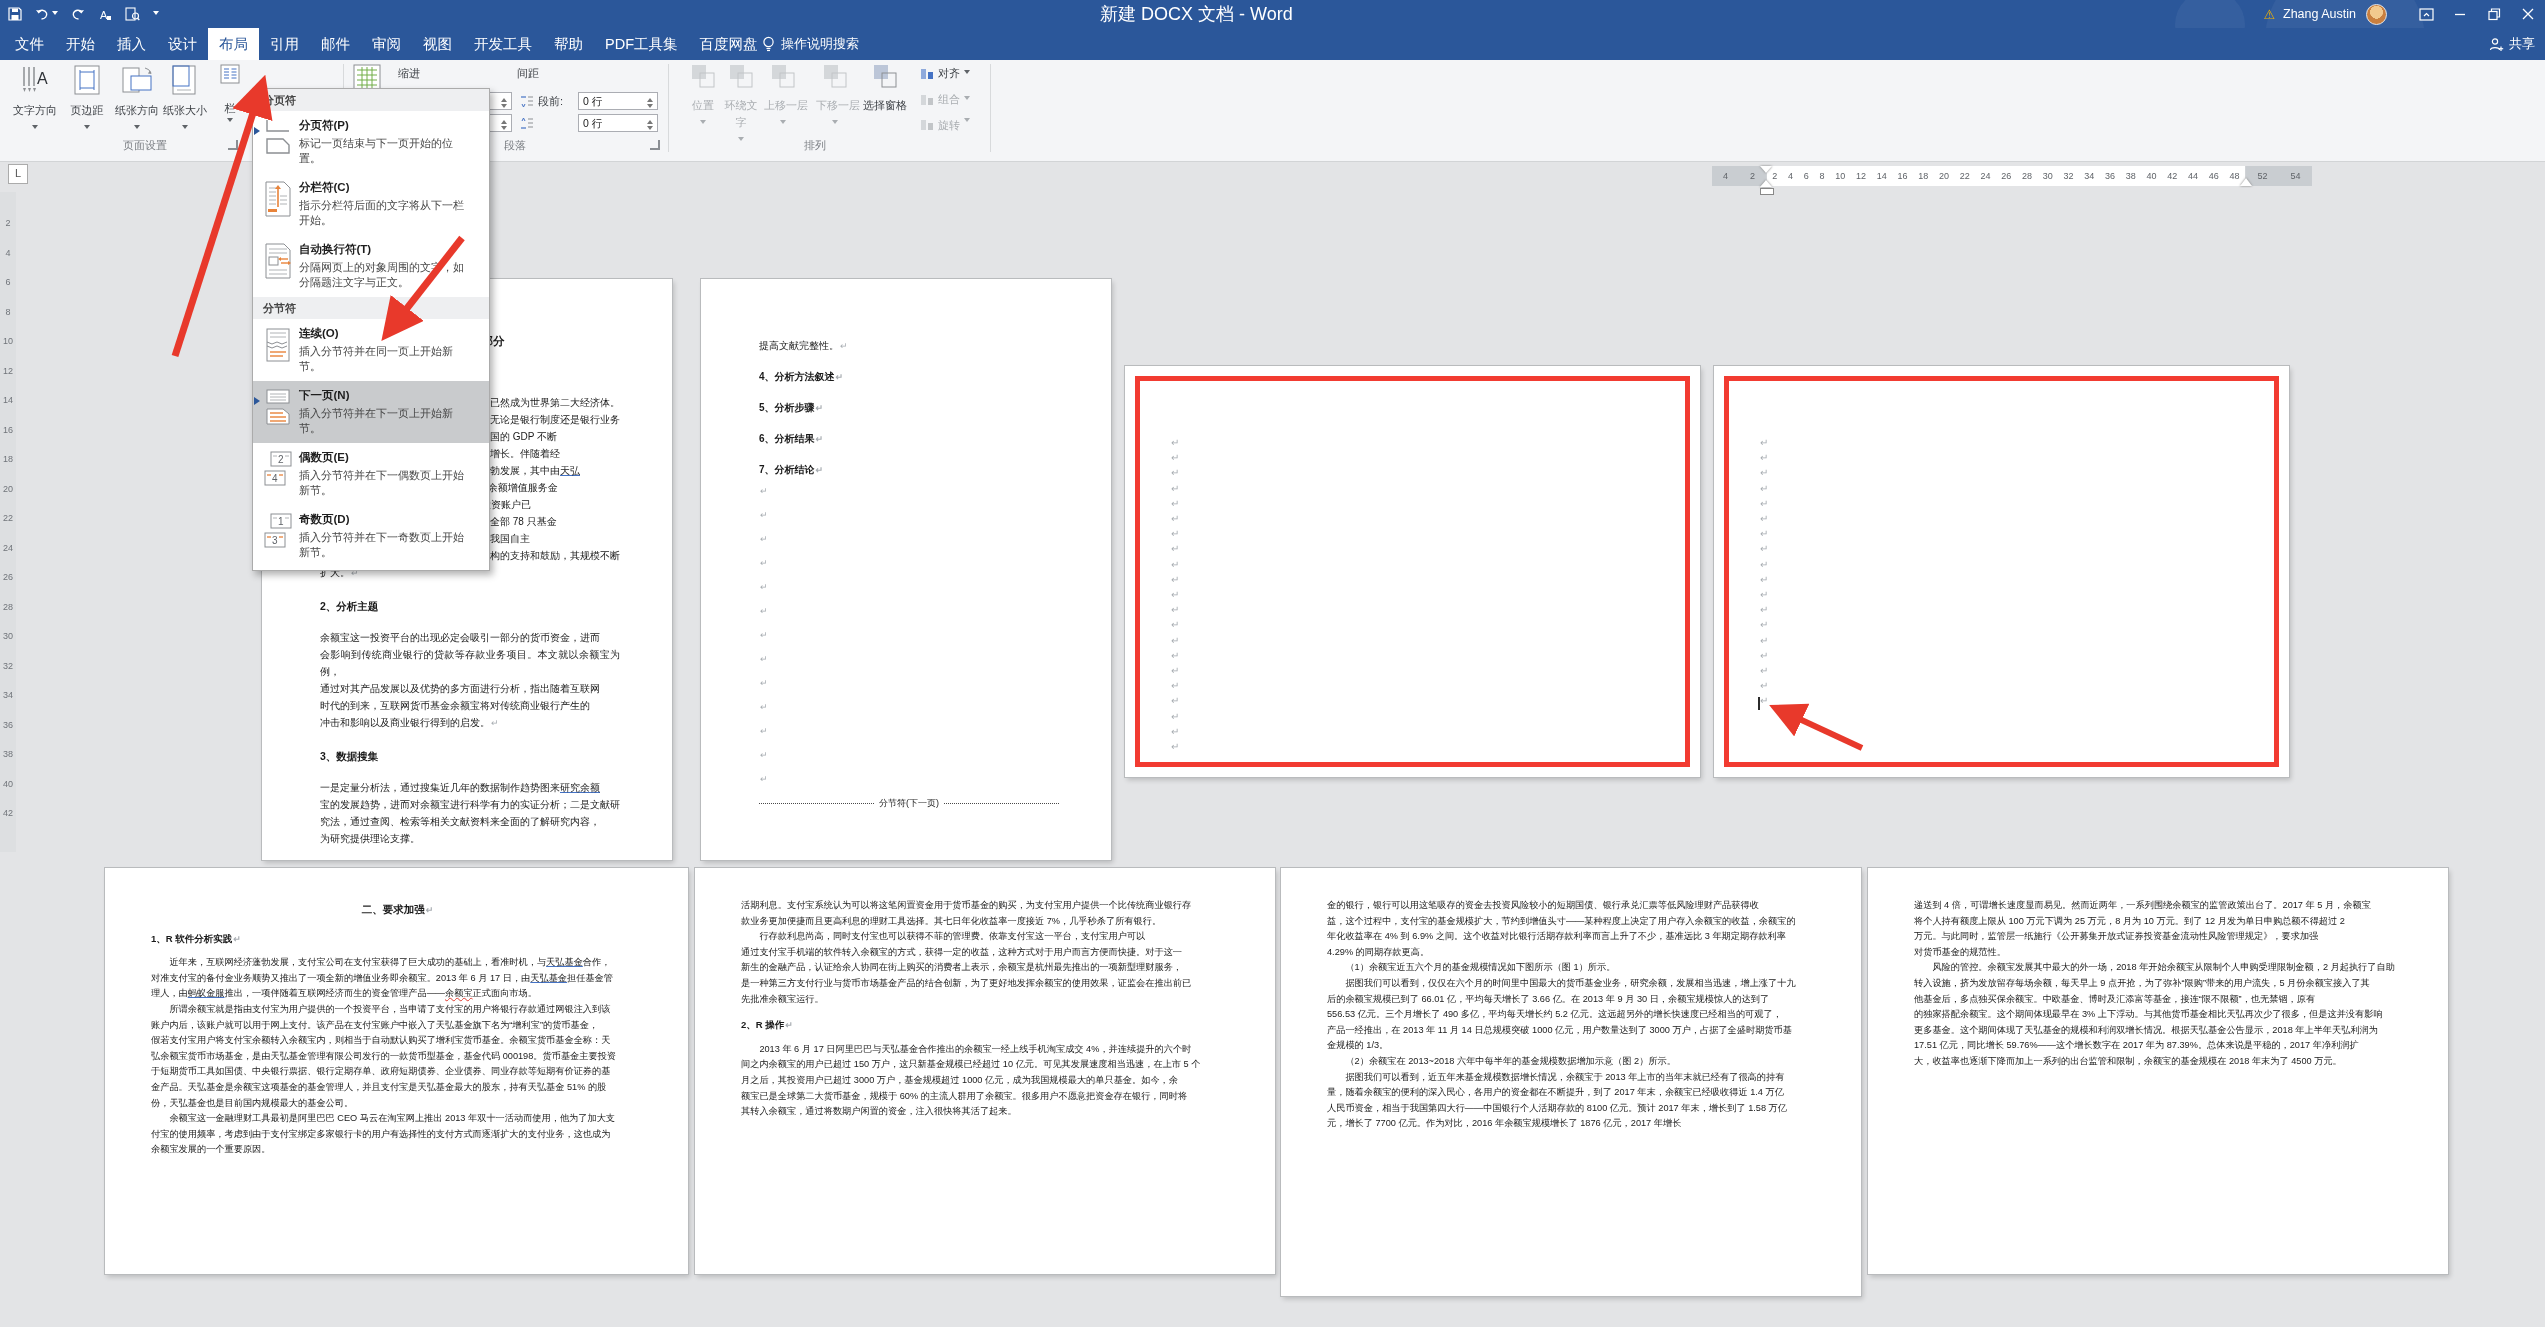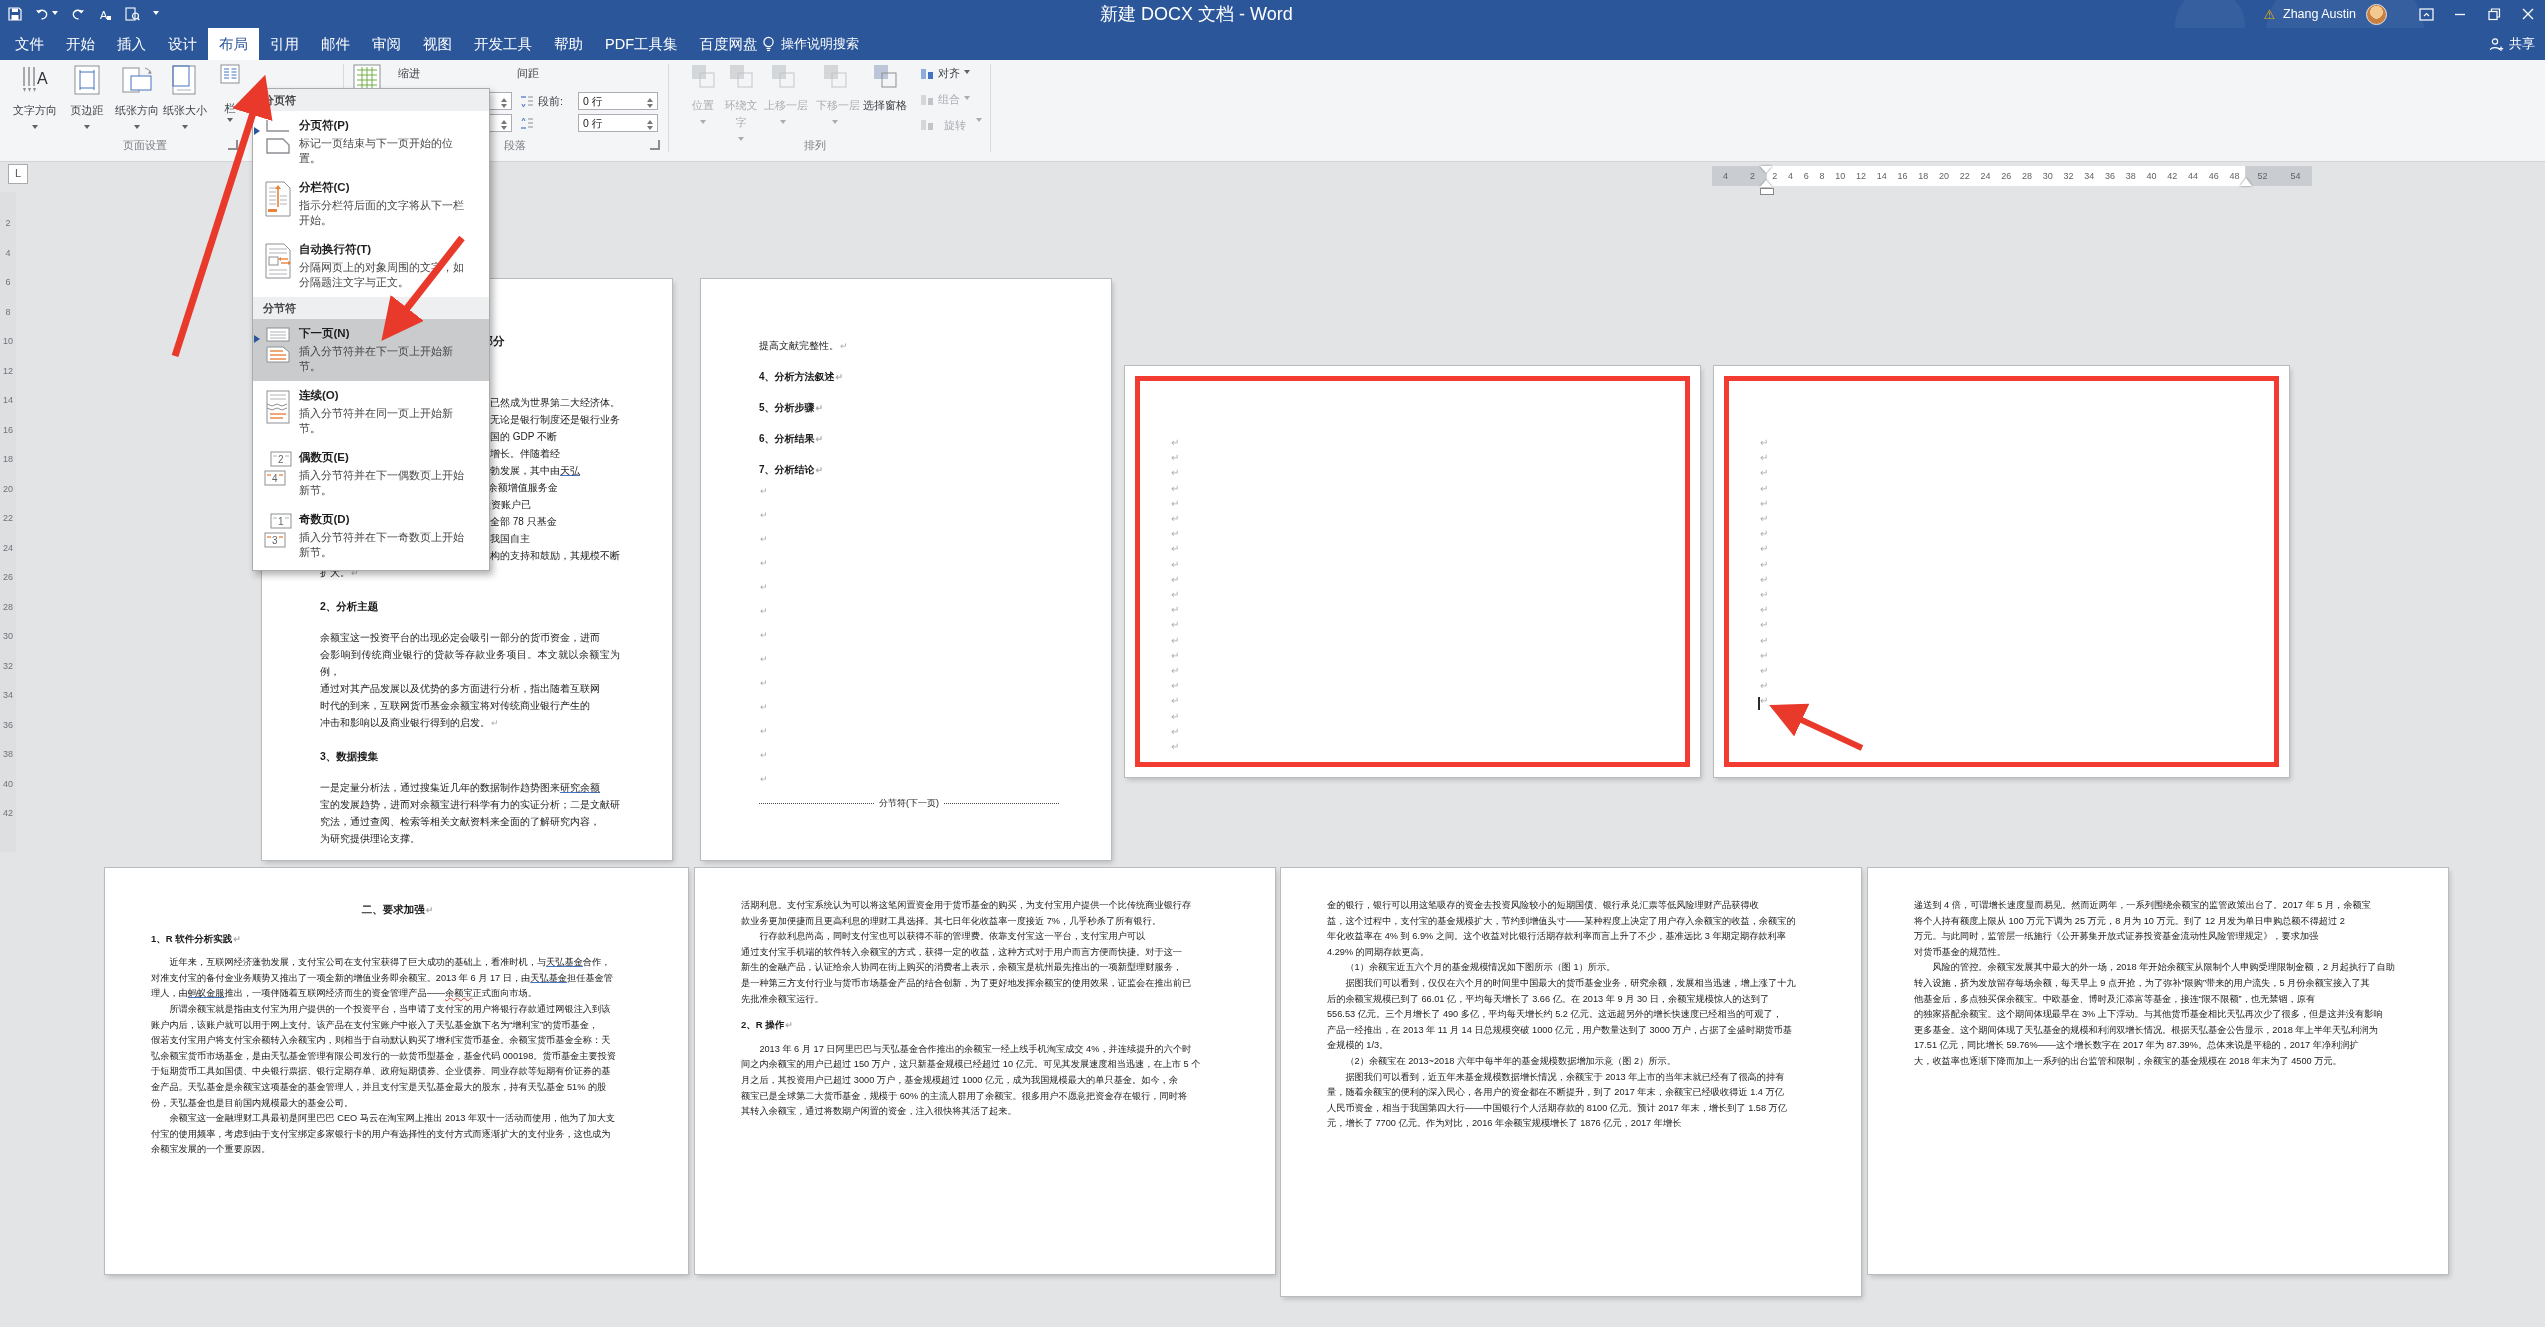--- a/index.html
+++ b/index.html
@@ -353,21 +353,21 @@
           <span class="caret"></span>
         </div>
         <div class="abs" style="left: 920px; top: 32px; display: flex; align-items: center; gap: 4px;">
           <svg width="14" height="14" viewBox="0 0 14 14">
             <rect x="1" y="2" width="5" height="10" fill="#D4D7DA"></rect>
             <rect x="8" y="5" width="5" height="7" fill="#C2C5C8"></rect>
           </svg>
           <span style="font-size: 11px; color: rgb(169, 173, 177);">组合</span>
           <span class="caret" style="border-top-color: rgb(169, 173, 177);"></span>
         </div>
-        <div class="abs" style="left: 920px; top: 58px; display: flex; gap: 10px;">
+        <div class="abs" style="left: 920px; top: 58px; display: flex; gap: 4px;">
           <svg width="14" height="14" viewBox="0 0 14 14">
             <rect x="1" y="2" width="5" height="10" fill="#D4D7DA"></rect>
             <rect x="8" y="5" width="5" height="7" fill="#C2C5C8"></rect>
           </svg>
           <span style="font-size: 11px; color: rgb(169, 173, 177);">旋转</span>
           <span class="caret" style="border-top-color: rgb(169, 173, 177);"></span>
         </div>
       </div>
     <div class="grplabel" style="left:780px;top:78px;width:70px;">排列</div>
     <div class="vsep" style="left:990px;top:4px;height:88px;"></div>
@@ -672,58 +672,58 @@
             </g>
             <path d="M18 14 l-3 2 l3 2 z" fill="#E8833A"></path>
             <path d="M25 18 l3 2 l-3 2 z" fill="#E8833A"></path>
           </svg></span>
         <span class="tx">
           <div class="t">自动换行符(T)</div>
           <div class="d">分隔网页上的对象周围的文字，如分隔题注文字与正文。</div>
         </span>
       </div>
       <div class="menu-h">分节符</div>
+      <div class="mi">
+        <span class="ic"><svg width="30" height="36" viewBox="0 0 30 36">
+            <rect x="4" y="2" width="22" height="32" fill="#fff" stroke="#8C8F93"></rect>
+            <g stroke="#B0B3B6">
+              <line x1="7" y1="6" x2="23" y2="6"></line>
+              <line x1="7" y1="10" x2="23" y2="10"></line>
+            </g>
+            <path d="M4 15 l5 2 l5 -2 l5 2 l5 -2" fill="none" stroke="#8C8F93"></path>
+            <path d="M4 19 l5 2 l5 -2 l5 2 l5 -2" fill="none" stroke="#8C8F93"></path>
+            <g stroke="#E8833A" stroke-width="1.4">
+              <line x1="7" y1="25" x2="23" y2="25"></line>
+              <line x1="7" y1="29" x2="20" y2="29"></line>
+            </g>
+          </svg></span>
+        <span class="tx">
+          <div class="t">连续(O)</div>
+          <div class="d">插入分节符并在同一页上开始新节。</div>
+        </span>
+      </div>
       <div class="mi sel">
         <span class="mk"></span>
         <span class="ic"><svg width="30" height="36" viewBox="0 0 30 36">
             <rect x="4" y="1" width="22" height="13" fill="#fff" stroke="#8C8F93"></rect>
             <g stroke="#B0B3B6">
               <line x1="7" y1="5" x2="23" y2="5"></line>
               <line x1="7" y1="8" x2="23" y2="8"></line>
               <line x1="7" y1="11" x2="23" y2="11"></line>
             </g>
             <path d="M4 20 h16 l6 5 v10 h-22 z" fill="#fff" stroke="#8C8F93"></path>
             <g stroke="#E8833A" stroke-width="1.4">
               <line x1="7" y1="24" x2="20" y2="24"></line>
               <line x1="7" y1="28" x2="23" y2="28"></line>
               <line x1="7" y1="32" x2="23" y2="32"></line>
             </g>
           </svg></span>
         <span class="tx">
           <div class="t">下一页(N)</div>
           <div class="d">插入分节符并在下一页上开始新节。</div>
-        </span>
-      </div>
-      <div class="mi">
-        <span class="ic"><svg width="30" height="36" viewBox="0 0 30 36">
-            <rect x="4" y="2" width="22" height="32" fill="#fff" stroke="#8C8F93"></rect>
-            <g stroke="#B0B3B6">
-              <line x1="7" y1="6" x2="23" y2="6"></line>
-              <line x1="7" y1="10" x2="23" y2="10"></line>
-            </g>
-            <path d="M4 15 l5 2 l5 -2 l5 2 l5 -2" fill="none" stroke="#8C8F93"></path>
-            <path d="M4 19 l5 2 l5 -2 l5 2 l5 -2" fill="none" stroke="#8C8F93"></path>
-            <g stroke="#E8833A" stroke-width="1.4">
-              <line x1="7" y1="25" x2="23" y2="25"></line>
-              <line x1="7" y1="29" x2="20" y2="29"></line>
-            </g>
-          </svg></span>
-        <span class="tx">
-          <div class="t">连续(O)</div>
-          <div class="d">插入分节符并在同一页上开始新节。</div>
         </span>
       </div>
       <div class="mi">
         <span class="ic"><svg width="30" height="36" viewBox="0 0 30 36">
             <rect x="8" y="1" width="20" height="14" fill="#fff" stroke="#8C8F93"></rect>
             <text x="15" y="12" font-size="10" fill="#5f6368" font-family="Liberation Sans">2</text>
             <g stroke="#B0B3B6">
               <line x1="10" y1="5" x2="14" y2="5"></line>
               <line x1="22" y1="5" x2="26" y2="5"></line>
             </g>

